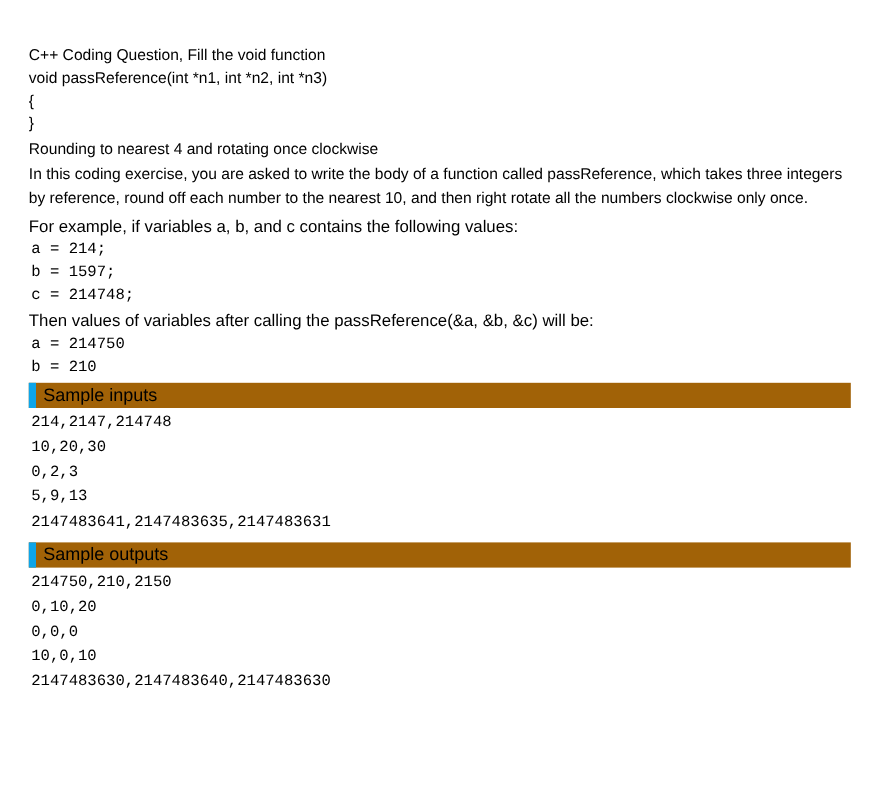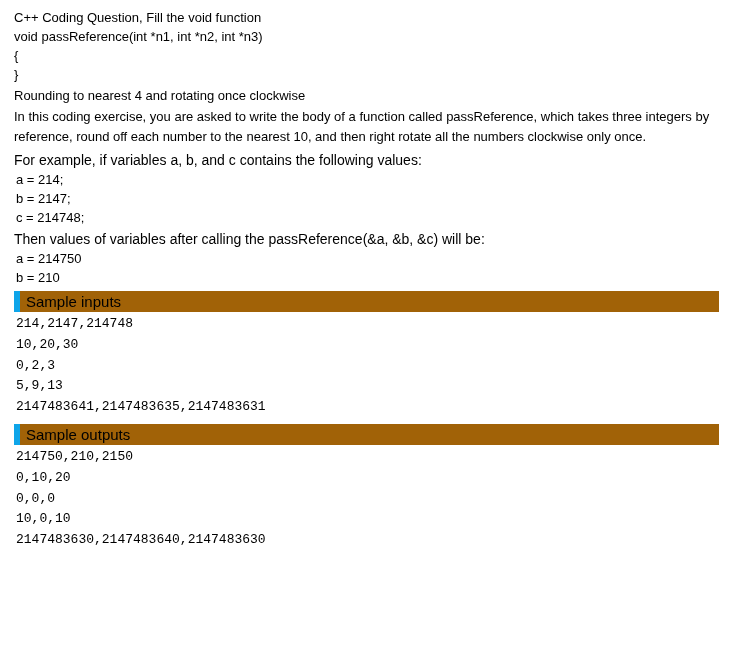--- a/index.html
+++ b/index.html
@@ -11,22 +11,23 @@
     body {
       background: #ffffff;
       font-family: Arial, sans-serif;
       font-size: 13px;
       color: #000000;
       width: 733px;
       min-height: 655px;
     }
 
     .container {
-      padding: 10px 14px;
+      padding: 10px 24px;
       max-width: 733px;
+      margin-top: 28px;
     }
 
     .question-header {
       font-size: 13px;
       margin-bottom: 4px;
     }
 
     .code-block {
       font-family: Liberation Sans, sans-serif;
       font-size: 13px;
@@ -44,21 +45,21 @@
       margin-bottom: 6px;
       line-height: 1.5;
     }
 
     .example-label {
       font-size: 14px;
       margin-bottom: 4px;
     }
 
     .example-values {
-      font-family: Liberation Sans, sans-serif;
+      font-family: Liberation Mono, monospace;
       font-size: 13px;
       margin-bottom: 4px;
       padding-left: 2px;
     }
 
     .section-header {
       font-size: 15px;
       background-color: #a16207;
       padding: 2px 6px;
       margin-top: 6px;
@@ -84,21 +85,21 @@
   <div class="code-block">{</div>
   <div class="code-block">}</div>
 
   <div class="description-title">Rounding to nearest 4 and rotating once clockwise</div>
 
   <div class="description-text">In this coding exercise, you are asked to write the body of a function called passReference, which takes three integers by reference, round off each number to the nearest 10, and then right rotate all the numbers clockwise only once.</div>
 
   <div class="example-label">For example, if variables a, b, and c contains the following values:</div>
 
   <div class="example-values">a = 214;</div>
-  <div class="example-values">b = 2147;</div>
+  <div class="example-values">b = 1597;</div>
   <div class="example-values">c = 214748;</div>
 
   <div class="example-label" style="margin-top: 6px;">Then values of variables after calling the passReference(&amp;a, &amp;b, &amp;c) will be:</div>
 
   <div class="example-values">a = 214750</div>
   <div class="example-values">b = 210</div>
 
   <div class="section-header">Sample inputs</div>
 
   <div class="sample-data">

